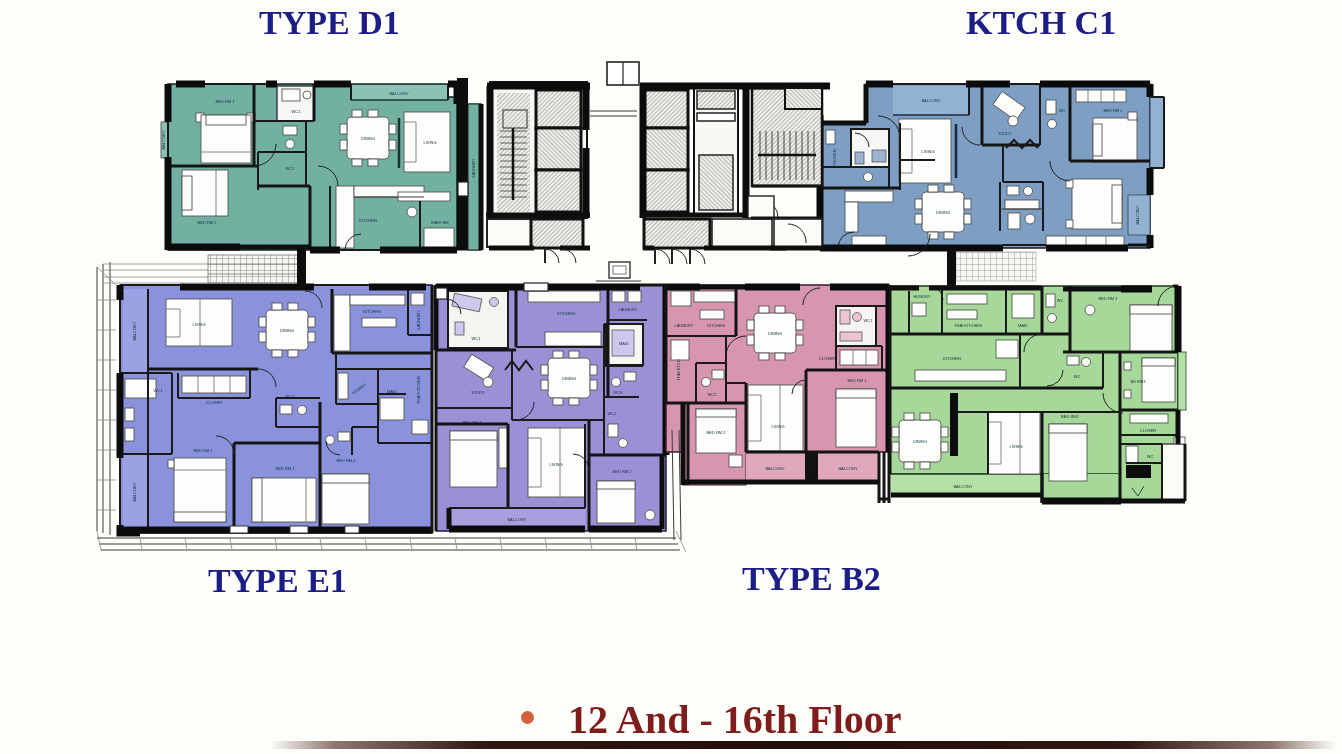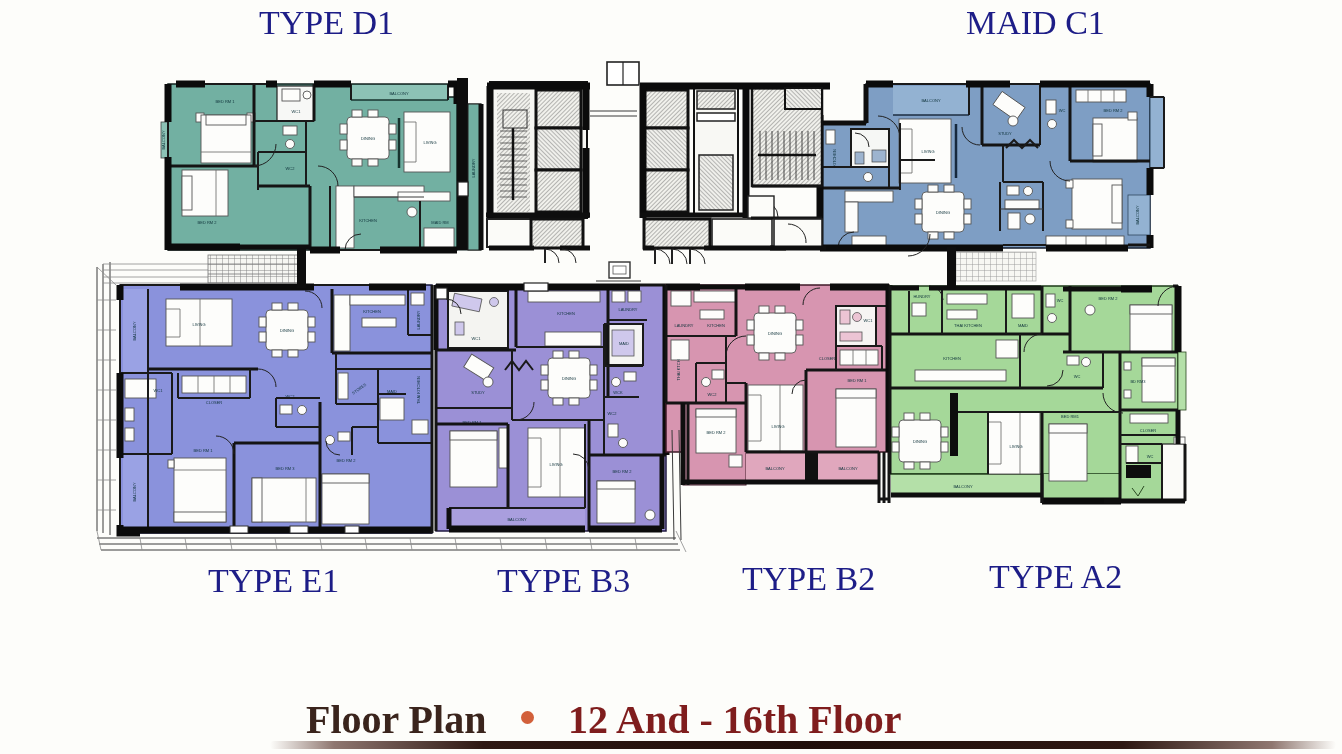--- a/index.html
+++ b/index.html
@@ -1,17 +1,17 @@
 <!DOCTYPE html>
 <html><head>
 <meta charset="utf-8">
 <style>
   html,body{margin:0;padding:0;background:#ffffff;}
   .page{position:relative;width:1342px;height:754px;background:#fdfdfa;font-family:"Liberation Serif",serif;overflow:hidden;}
-  .title{position:absolute;color:#1d1d87;font-weight:normal;font-size:34px;white-space:nowrap;}
+  .title{position:absolute;color:#1d1d87;font-weight:bold;font-size:34px;white-space:nowrap;}
   svg{position:absolute;left:0;top:0;filter:blur(0.55px);}
   .cap{position:absolute;font-weight:bold;white-space:nowrap;}
 </style>
 </head>
 <body>
 <div class="page">
 
 <svg width="1342" height="754" viewBox="0 0 1342 754">
 <defs>
   <pattern id="hatch" width="3" height="3" patternUnits="userSpaceOnUse" patternTransform="rotate(45)">
@@ -979,30 +979,27 @@
 <rect x="748" y="196" width="26" height="22" fill="#fcfcf9" stroke="#222" stroke-width="1.4"></rect>
 <path d="M751 218 H822" class="w3"></path>
 <rect x="774" y="219" width="48" height="28" fill="#fbfbf8" stroke="#222" stroke-width="1.6"></rect>
 <path d="M770 248 H826" class="w5"></path>
 <path d="M788 224 A 18 18 0 0 1 806 243" class="arc"></path>
 </g>
 </svg>
 
 <div class="title" style="left:259px;top:4px;">TYPE D1</div>
 
-<div class="title" style="left:966px;top:4px;">MAID C1</div>
+<div class="title" style="left:966px;top:4px;">KTCH C1</div>
 
 <div class="title" style="left:208px;top:562px;text-align:right;">TYPE E1</div>
 
-<div class="title" style="left:497px;top:562px;">TYPE B3</div>
 
 <div class="title" style="left:712px;top:560px;margin-left:30px;">TYPE B2</div>
 
-<div class="title" style="left:989px;top:558px;">TYPE A2</div>
-
-<div class="cap" style="left:306px;top:696px;font-size:40px;color:#3a241c;">Floor Plan</div>
+
 
 <div style="position:absolute;left:521px;top:711px;width:13px;height:13px;border-radius:50%;background:#d2603a;"></div>
 
 <div class="cap" style="left:568px;top:696px;font-size:40px;color:#7f1d1d;">12 And&nbsp;-&nbsp;16th Floor</div>
 
 <div style="position:absolute;left:270px;top:741px;width:1066px;height:8px;background:linear-gradient(90deg,rgba(42,21,18,0) 0%,rgba(106,74,66,.75) 6%,#2e1813 20%,#200e0a 50%,#2e1813 80%,rgba(106,74,66,.75) 94%,rgba(42,21,18,0) 100%);border-radius:4px;"></div>
 </div>
 
 </body></html>

